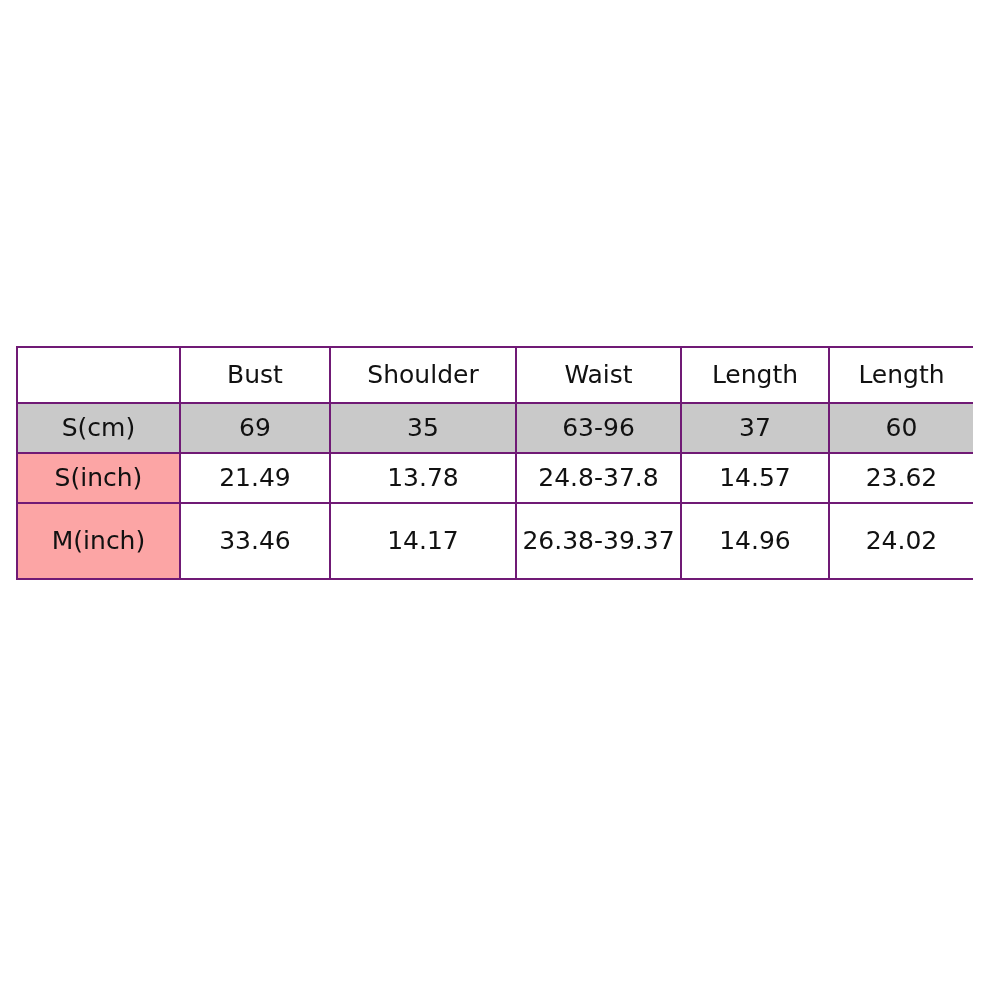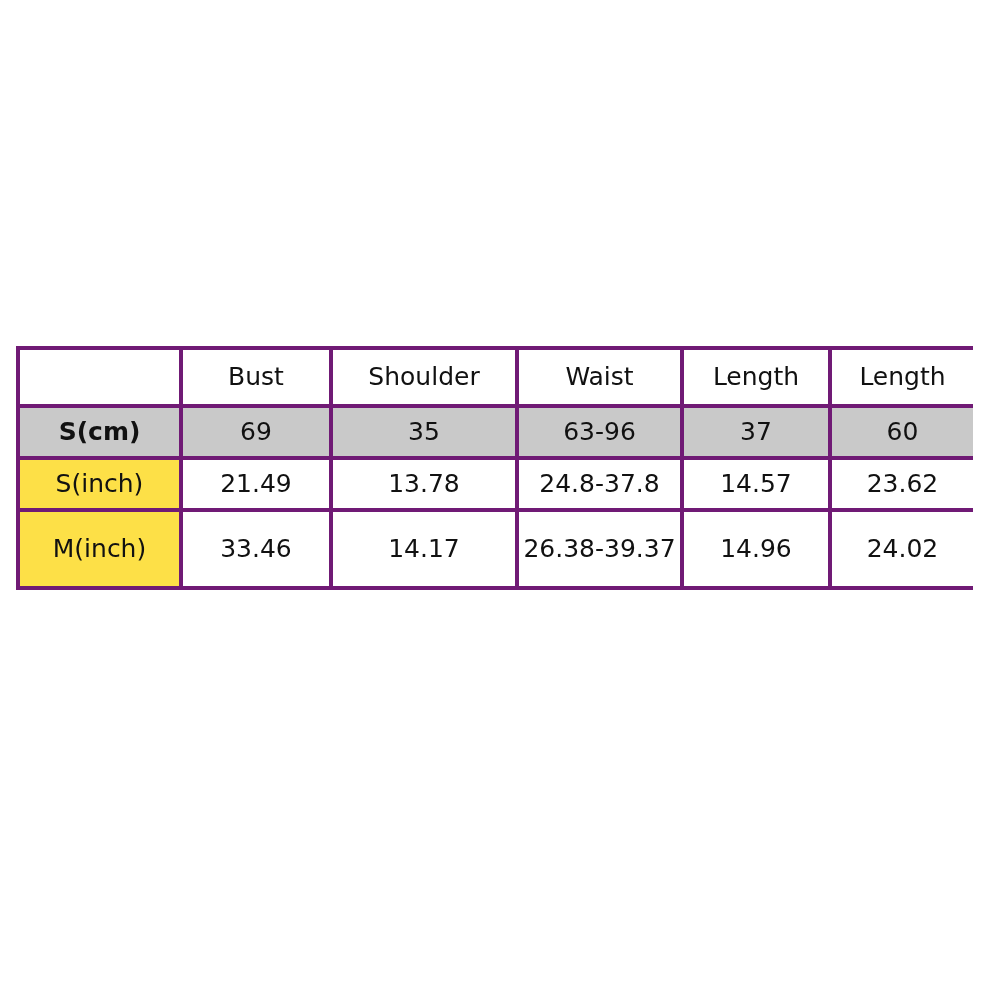--- a/index.html
+++ b/index.html
@@ -27,21 +27,21 @@
 
   table.size-table {
     border-collapse: collapse;
     table-layout: fixed;
     width: 957px;
     border: 2px solid #000000;
   }
 
   table.size-table td,
   table.size-table th {
-    border: 4px solid #701a75;
+    border: 2px solid #701a75;
     text-align: center;
     vertical-align: middle;
     font-size: 25px;
     line-height: 1.12;
     padding: 6px 2px;
     font-weight: normal;
     color: #111111;
   }
 
   
@@ -65,25 +65,24 @@
   tbody tr.shaded td {
     background: #c9c9c9;
   }
   tbody tr.plain td {
     background: #ffffff;
   }
   tbody td.rowhead {
     background: inherit;
   }
   tbody tr.plain td.rowhead {
-    background: #fde047;
+    background: #fca5a5;
   }
   tbody tr.shaded td.rowhead {
     background: #c9c9c9;
-    font-weight: bold;
   }
 
   tbody tr.tall td {
     height: 62px;
   }
   tbody tr.short td {
     height: 36px;
   }
 </style>
 </head>

